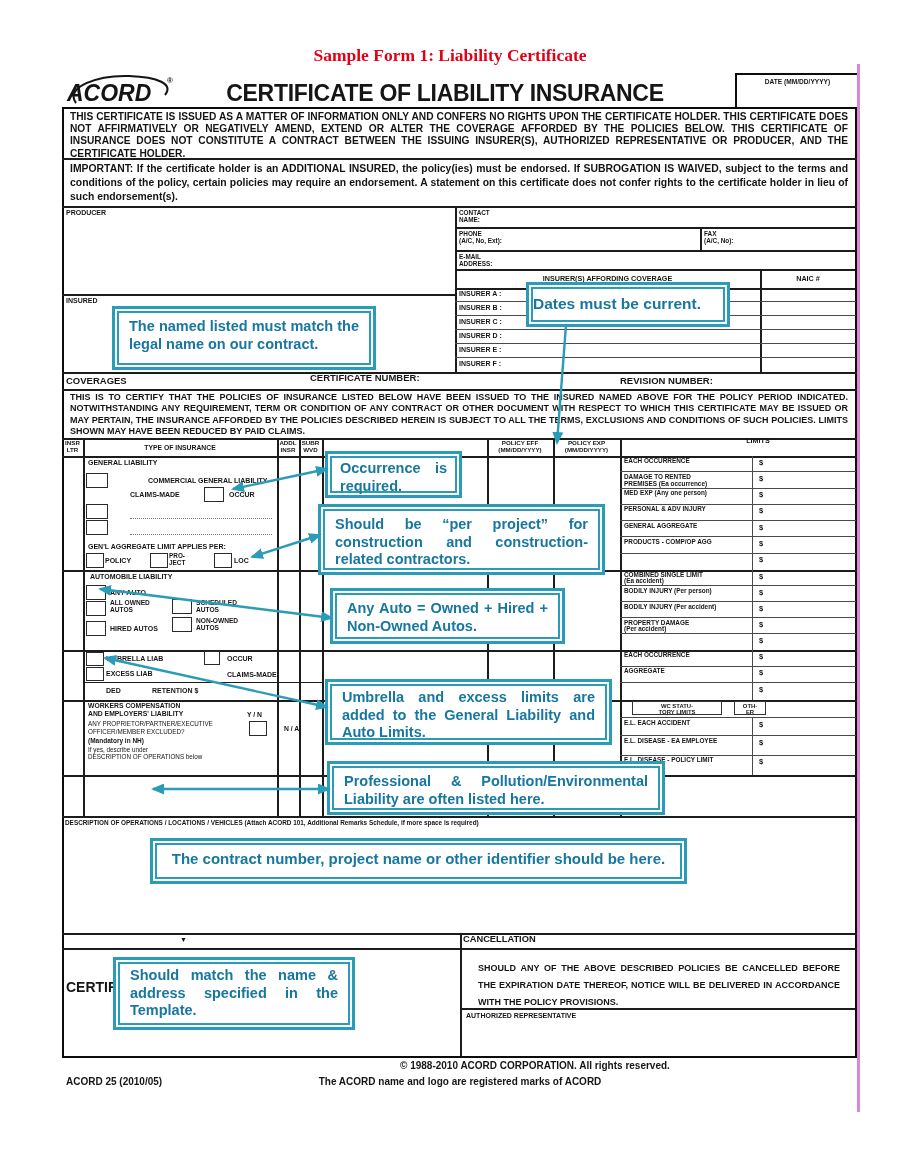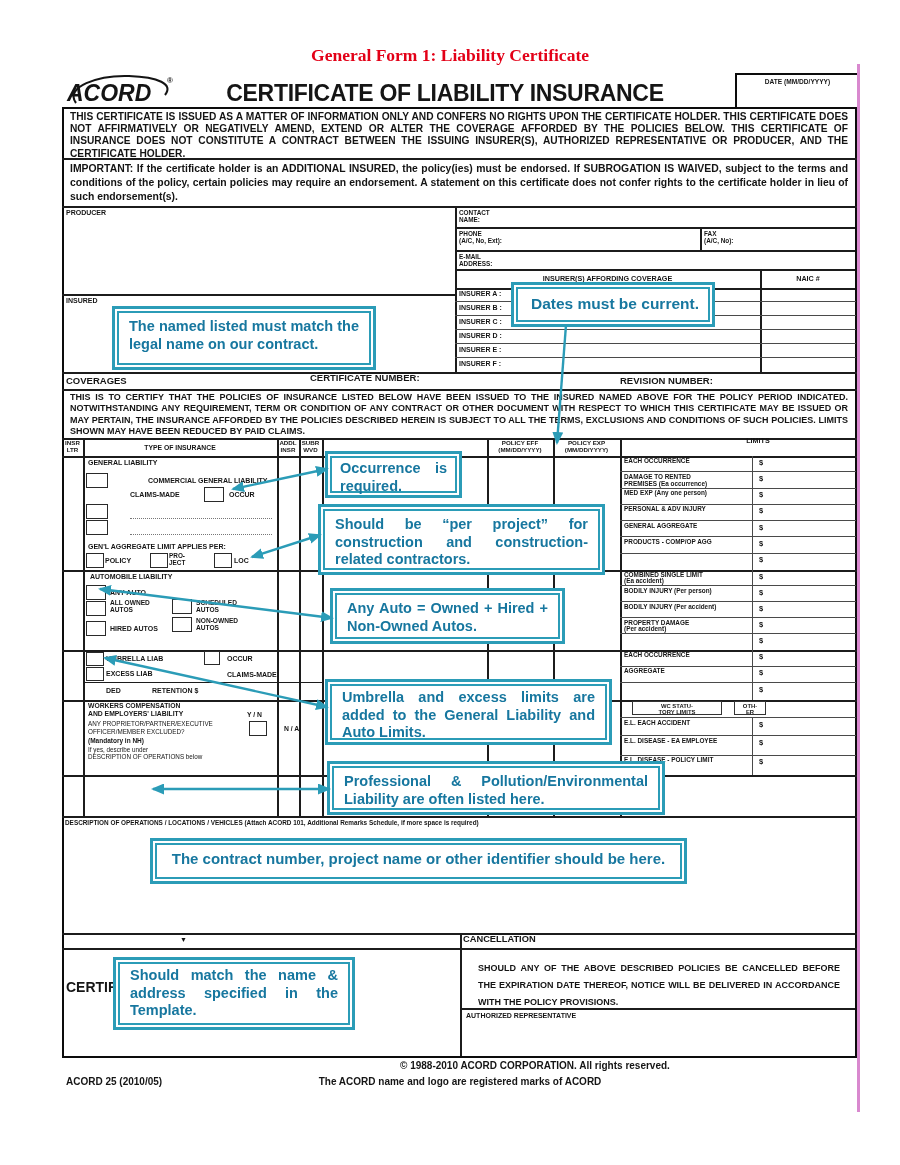--- a/index.html
+++ b/index.html
@@ -34,21 +34,21 @@
   .redtitle{position:absolute;width:100%;text-align:center;font-family:"Liberation Serif",serif;
             font-weight:bold;font-size:17.5px;color:var(--sample-title,#e30017);}
   .formtitle{position:absolute;font-weight:bold;font-size:23px;letter-spacing:-0.3px;text-align:center;}
   .blocktext{position:absolute;font-weight:bold;text-align:justify;color:#141414;}
 </style>
 </head>
 <body>
 
 <div id="page">
 
-  <div class="redtitle" style="top:45px;">General Form 1: Liability Certificate</div>
+  <div class="redtitle" style="top:45px;">Sample Form 1: Liability Certificate</div>
 
   <div class="abs" style="left:66px;top:74px;width:112px;height:34px;">
     <svg width="112" height="34" viewBox="0 0 112 34">
       <path d="M10,29 C -2,13 32,1 63,2 C 92,3 108,10 99,21" fill="none" stroke="#141414" stroke-width="2.1"></path>
       <text x="1" y="27" font-family="Liberation Sans, sans-serif" font-size="23" font-style="italic" font-weight="bold" fill="#141414">ACORD</text>
       <text x="101" y="9" font-family="Liberation Sans, sans-serif" font-size="8" font-weight="bold" fill="#141414">®</text>
     </svg>
   </div>
   <div class="formtitle" style="left:195px;top:80px;width:500px;">CERTIFICATE OF LIABILITY INSURANCE</div>
   <div class="abs" style="left:735px;top:73px;width:121px;height:32px;border:2px solid #0c0c0c;">
@@ -298,21 +298,21 @@
   <div class="vl" style="left:460px;top:933px;height:123px;"></div>
   <div class="blocktext" style="left:478px;top:960px;width:362px;font-size:9px;line-height:17px;">SHOULD ANY OF THE ABOVE DESCRIBED POLICIES BE CANCELLED BEFORE THE EXPIRATION DATE THEREOF, NOTICE WILL BE DELIVERED IN ACCORDANCE WITH THE POLICY PROVISIONS.</div>
   <div class="hl" style="left:460px;top:1008px;width:395px;"></div>
   <div class="lab" style="left:466px;top:1012px;font-size:7px;">AUTHORIZED REPRESENTATIVE</div>
 
   <div class="abs" style="left:400px;top:1060px;width:456px;font-weight:bold;font-size:10px;">© 1988-2010 ACORD CORPORATION.  All rights reserved.</div>
   <div class="abs" style="left:66px;top:1076px;font-weight:bold;font-size:10px;">ACORD 25 (2010/05)</div>
   <div class="abs" style="left:240px;top:1076px;width:440px;text-align:center;font-weight:bold;font-size:10px;">The ACORD name and logo are registered marks of ACORD</div>
 
   <div class="callout" style="left:117px;top:311px;width:254px;height:54px;">The named listed must match the legal name on our contract.</div>
-  <div class="callout" style="left:516px;top:287px;width:194px;height:35px;text-align:left;font-size:15.5px;padding:6px 0 0 13px;">Dates must be current.</div>
+  <div class="callout" style="left:531px;top:287px;width:194px;height:35px;text-align:left;font-size:15.5px;padding:6px 0 0 0;">Dates must be current.</div>
   <div class="callout" style="left:330px;top:456px;width:127px;height:37px;padding:2px 8px;">Occurrence is required.</div>
   <div class="callout" style="left:323px;top:509px;width:277px;height:61px;">Should be “per project” for construction and construction-related contractors.</div>
   <div class="callout" style="left:335px;top:593px;width:225px;height:46px;">Any Auto = Owned + Hired + Non-Owned Autos.</div>
   <div class="callout" style="left:330px;top:684px;width:277px;height:56px;padding:3px 10px;">Umbrella and excess limits are added to the General Liability and Auto Limits.</div>
   <div class="callout" style="left:332px;top:766px;width:328px;height:44px;">Professional &amp; Pollution/Environmental Liability are often listed here.</div>
   <div class="callout" style="left:155px;top:843px;width:527px;height:36px;text-align:center;font-size:15px;">The contract number, project name or other identifier should be here.</div>
   <div class="callout" style="left:118px;top:962px;width:232px;height:63px;padding:3px 10px;">Should match the name &amp; address specified in the Template.</div>
 
   <svg id="arrows" width="900" height="1165" viewBox="0 0 900 1165">
     <defs>

